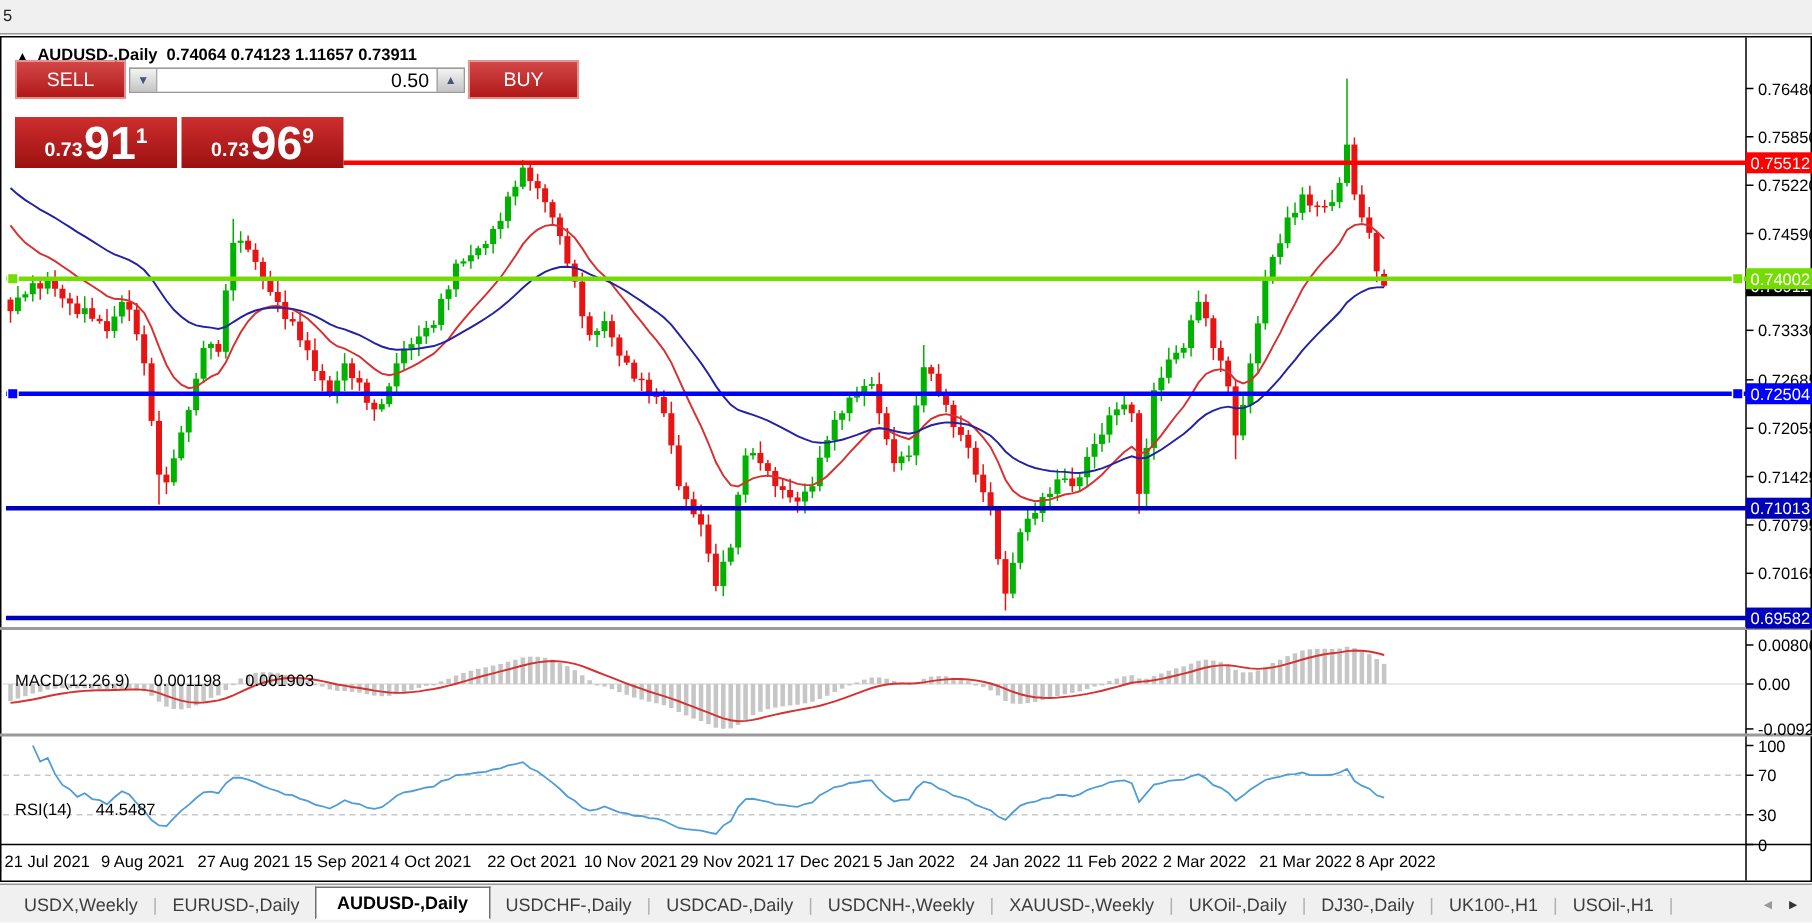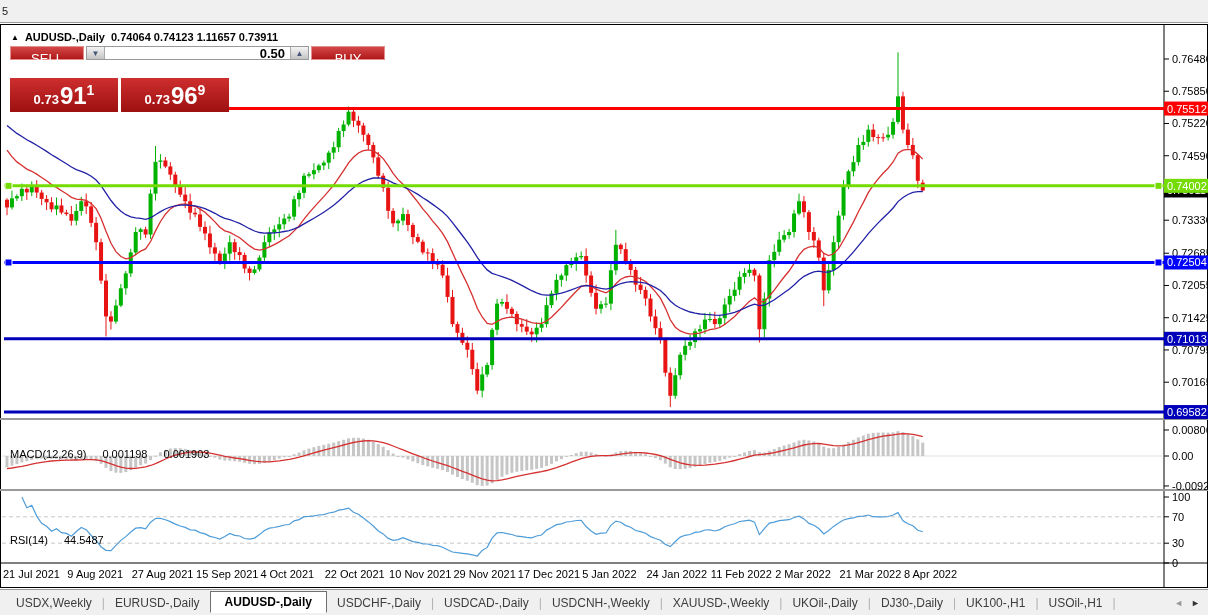--- a/index.html
+++ b/index.html
@@ -25,49 +25,49 @@
   
   #chartsvg{position:absolute;left:0;top:24px;font-family:inherit;}
   
   .chart-title{
     position:absolute;left:11px;top:31px;font-size:11px;font-weight:700;color:#000;
     display:flex;align-items:center;gap:6px;white-space:nowrap;
   }
   .collapse{font-size:8px;color:#000;}
   
   .widget{position:absolute;left:10px;top:46px;width:219px;}
-  .w-row1{display:flex;height:14px;gap:2px;}
+  .w-row1{display:flex;height:14px;gap:2px;align-items:center;}
   .trade-btn{
     flex:0 0 74px;border:1px solid #e58e8e;box-sizing:border-box;
     background:linear-gradient(#d44848,#b01818);
     color:#fff;font-size:13px;font-family:inherit;cursor:pointer;
     padding:0;line-height:24px;text-align:center;
   }
   .spinner{
     flex:1;display:flex;border:1px solid #9a9a9a;background:#d6d6d6;
     box-sizing:border-box;align-items:stretch;
   }
   .spin-btn{
     width:18px;border:none;background:linear-gradient(#f4f4f4,#c4c4c4);
     color:#445577;font-size:8px;padding:0;cursor:pointer;font-family:inherit;
   }
   .spin-btn.left{border-right:1px solid #aaa;}
   .spin-btn.right{border-left:1px solid #aaa;}
   .vol{
     flex:1;border:none;background:#fff;text-align:right;font-size:13px;
-    font-family:inherit;color:#000;padding:0 5px;min-width:0;outline:none;font-weight:bold;
+    font-family:inherit;color:#000;padding:0 5px;min-width:0;outline:none;
   }
   .w-row2{display:flex;margin-top:18px;height:34px;gap:3px;}
   .price-panel{
     flex:1;background:linear-gradient(#ce2e2e,#9d1010);
     color:#fff;display:flex;align-items:flex-end;justify-content:center;
     padding-bottom:2px;cursor:pointer;
   }
   .p-small{font-size:13px;font-weight:700;margin-bottom:3px;}
-  .p-big{font-size:24px;font-weight:700;line-height:28px;margin-left:1px;}
+  .p-big{font-size:31px;font-weight:700;line-height:28px;margin-left:1px;}
   .p-sup{font-size:14px;font-weight:700;margin-bottom:12px;}
   
   .pane-label{position:absolute;font-size:11px;color:#000;white-space:nowrap;}
   .pane-label span{margin-right:16px;text-align:right;}
   
   .tabbar{
     position:absolute;left:0;top:589px;width:1208px;height:26px;
     background:#f0f0f0;border-top:1px solid #9a9a9a;box-sizing:border-box;
     display:flex;align-items:center;gap:43px;
   }

